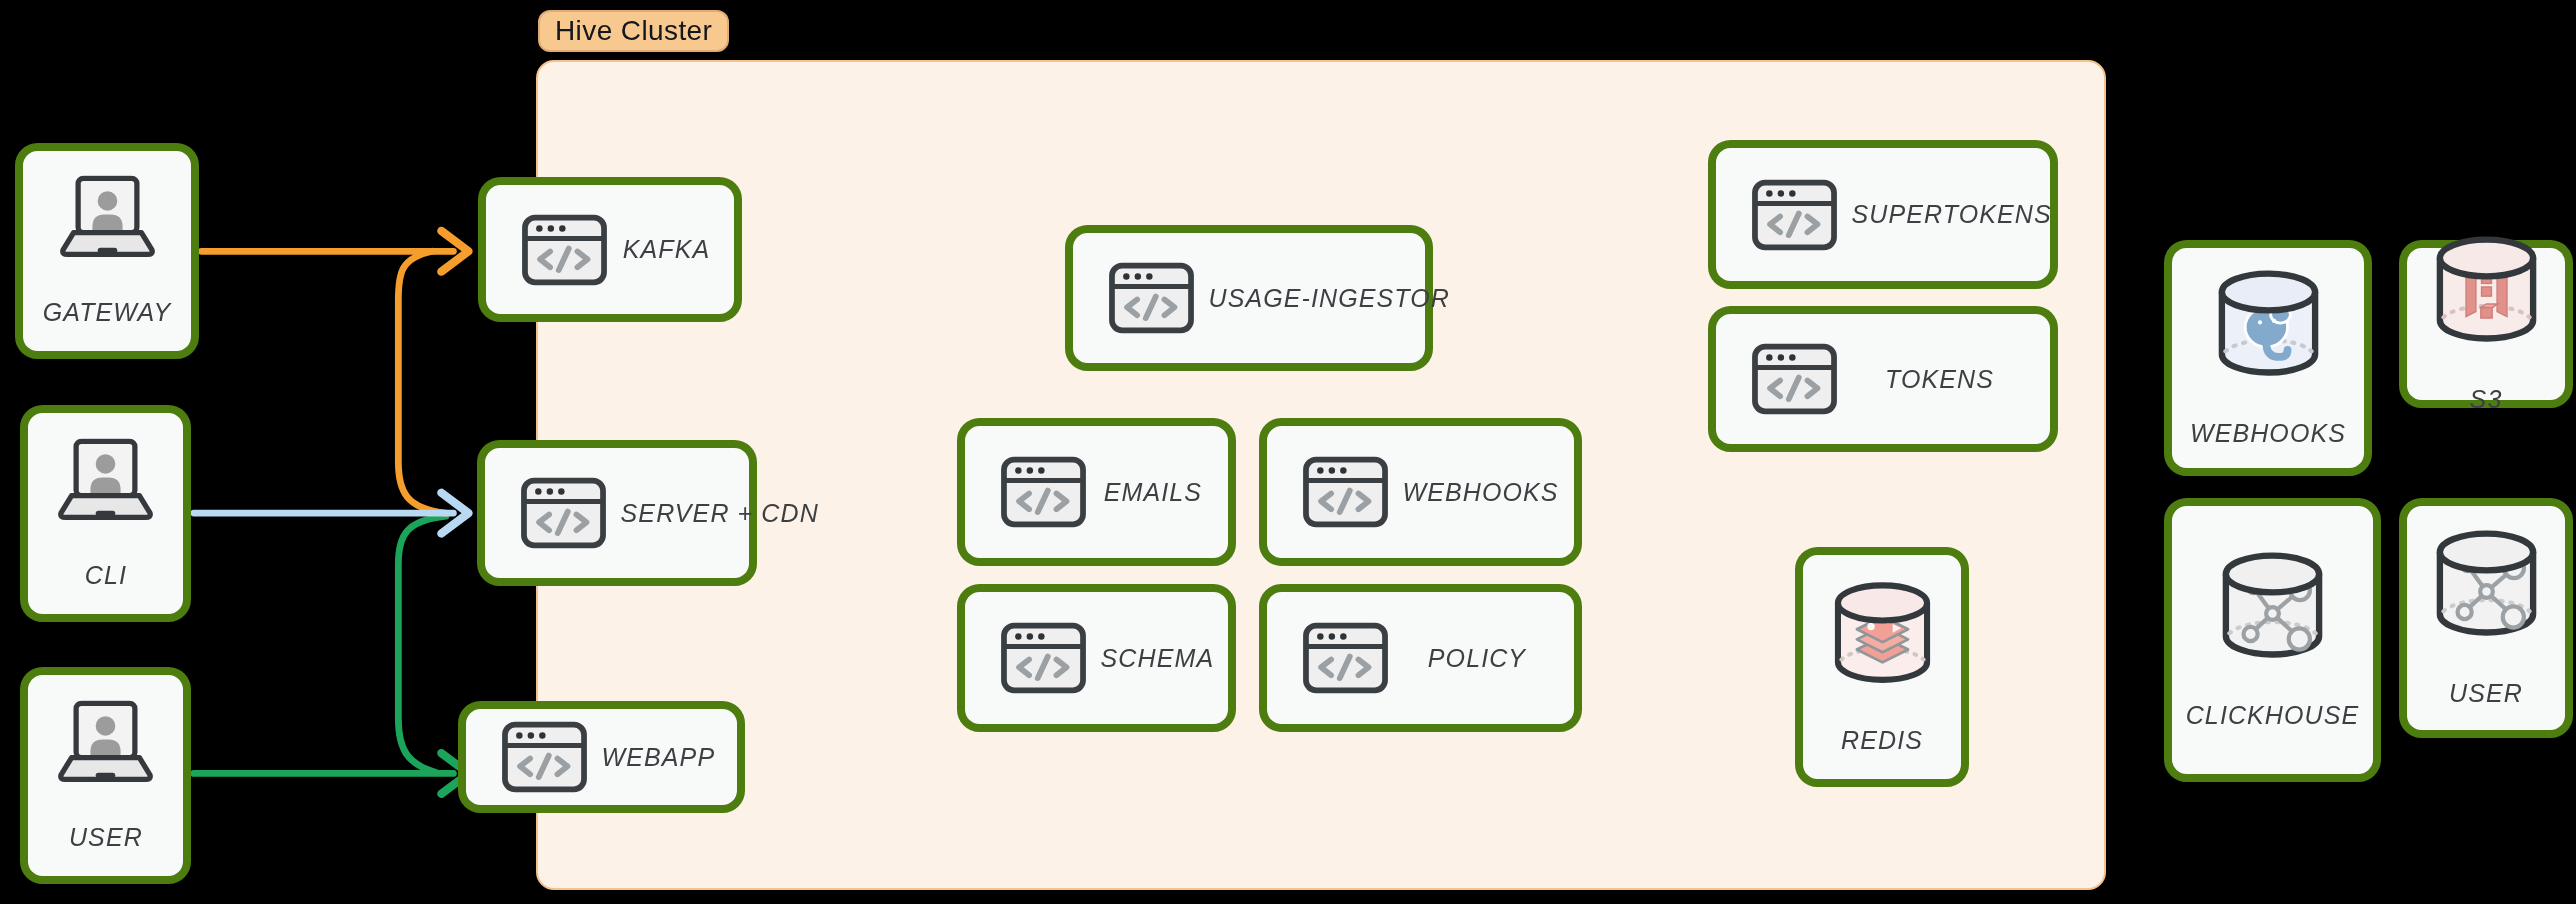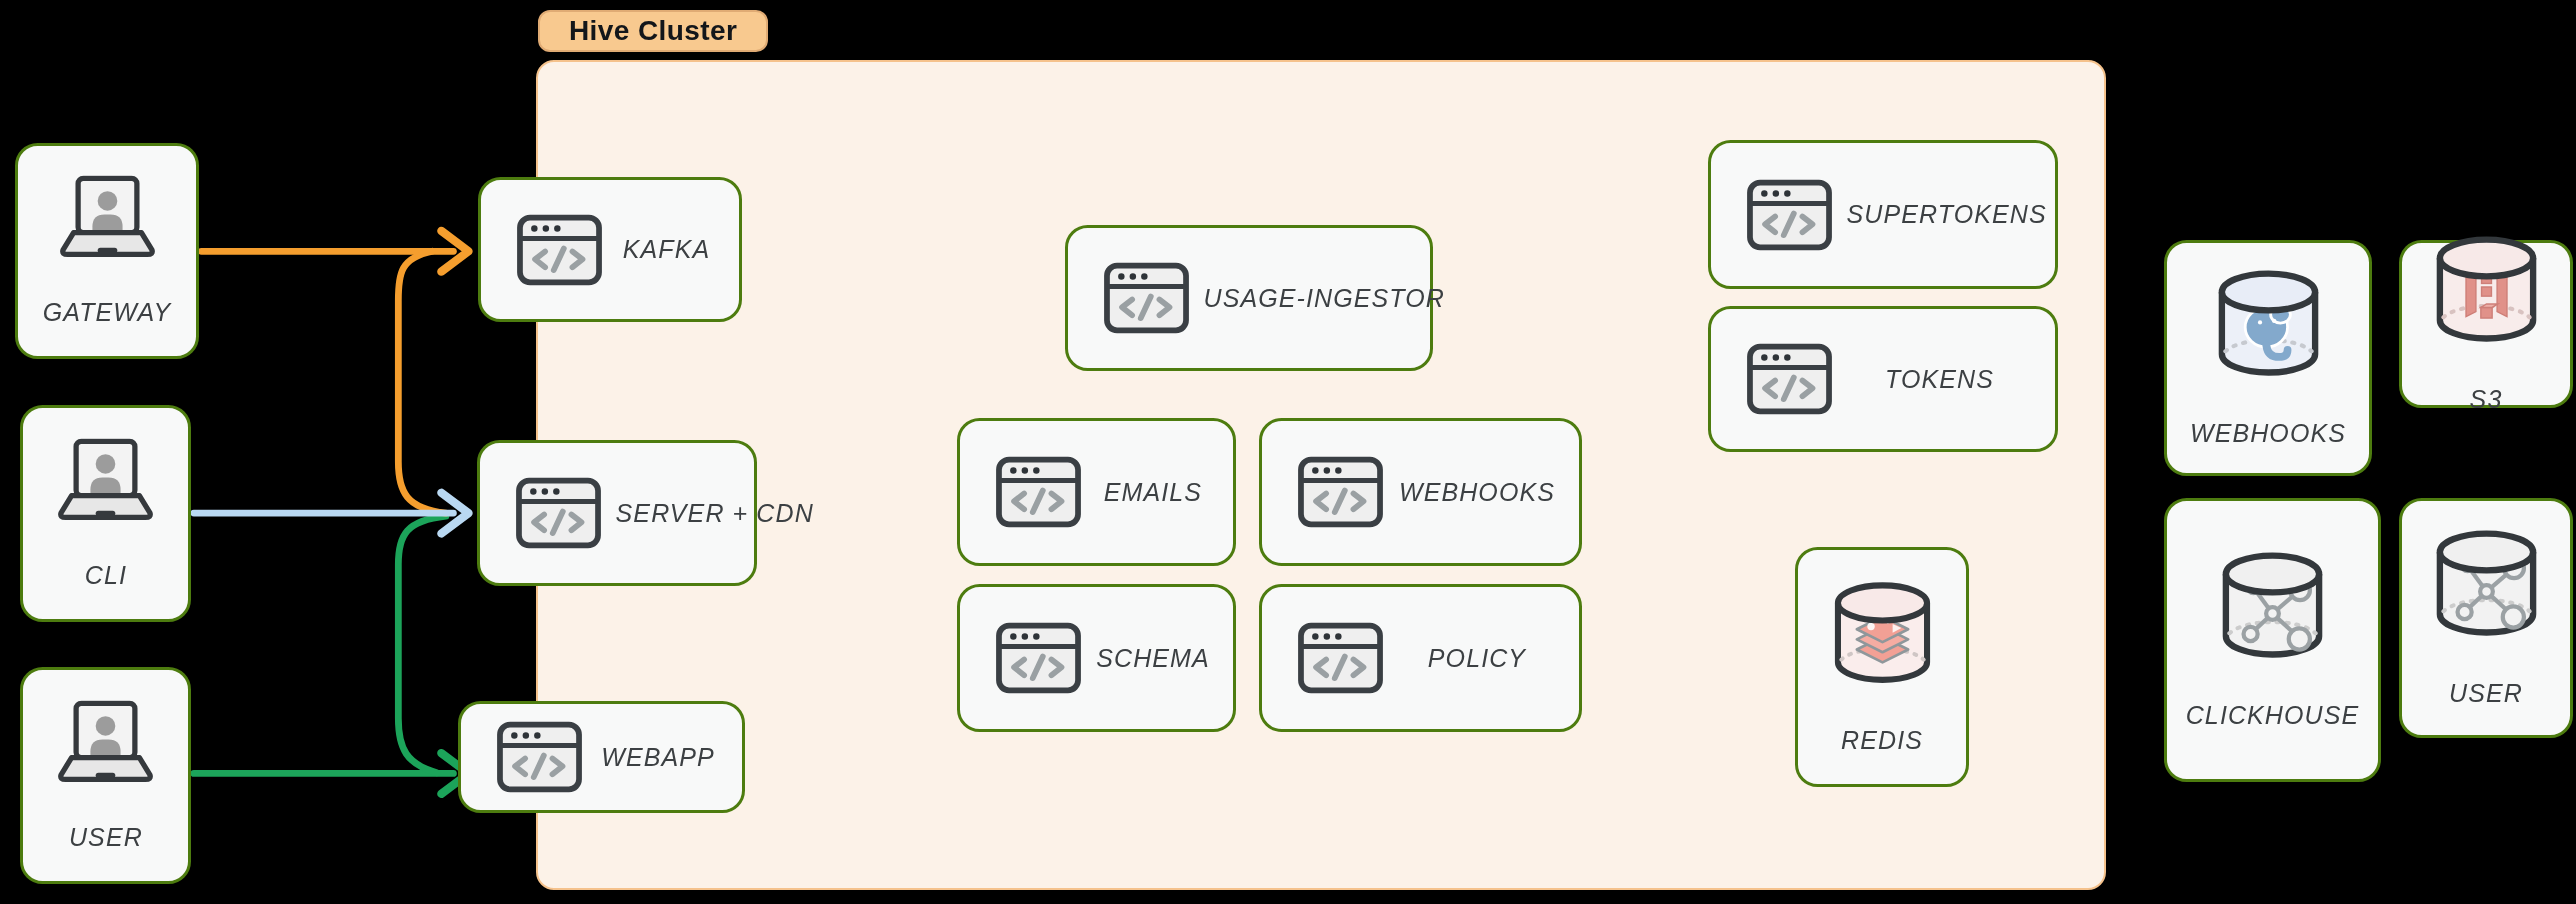--- a/index.html
+++ b/index.html
@@ -6,29 +6,29 @@
   body {
     width:2576px; height:904px; position:relative; overflow:hidden;
     font-family:"Liberation Sans", sans-serif;
   }
   .cluster {
     position:absolute; left:536px; top:60px; width:1570px; height:830px;
     background:#FCF2E8; border:2.3px solid #F5C28C; border-radius:18px;
     box-sizing:border-box; z-index:0;
   }
   .cluster-pill {
-    position:absolute; left:538px; top:9.8px; height:42px; padding:0 29px;
+    position:absolute; left:538px; top:9.8px; height:42px; padding:0 15px;
     background:#F8C98F; border:2.3px solid #E0AB74; border-radius:12px;
-    display:flex; align-items:center; font-size:28px; font-weight:bold;
+    display:flex; align-items:center; font-size:28px; font-weight:normal;
     color:#13161A; box-sizing:border-box; z-index:3; letter-spacing:0.4px;
   }
   .edges { position:absolute; left:0; top:0; z-index:1; }
   .node {
     position:absolute; box-sizing:border-box; background:#F8F9F9;
-    border:3px solid #4d7c0f; border-radius:22.6px;
+    border:8px solid #4d7c0f; border-radius:22.6px;
     display:flex; align-items:center; color:#3C4043; z-index:2;
   }
   .node-h { flex-direction:row; padding-left:35px; }
   .node-h .label {
     flex:1; text-align:center; font-style:italic; font-size:25px;
     letter-spacing:1.1px; padding:0 22.6px 0 13.6px; white-space:nowrap;
   }
   .node-v { flex-direction:column; justify-content:center; gap:38px; }
   .node-v .label { font-style:italic; font-size:25px; letter-spacing:1.1px; }
   .icon { display:flex; align-items:center; justify-content:center; }

